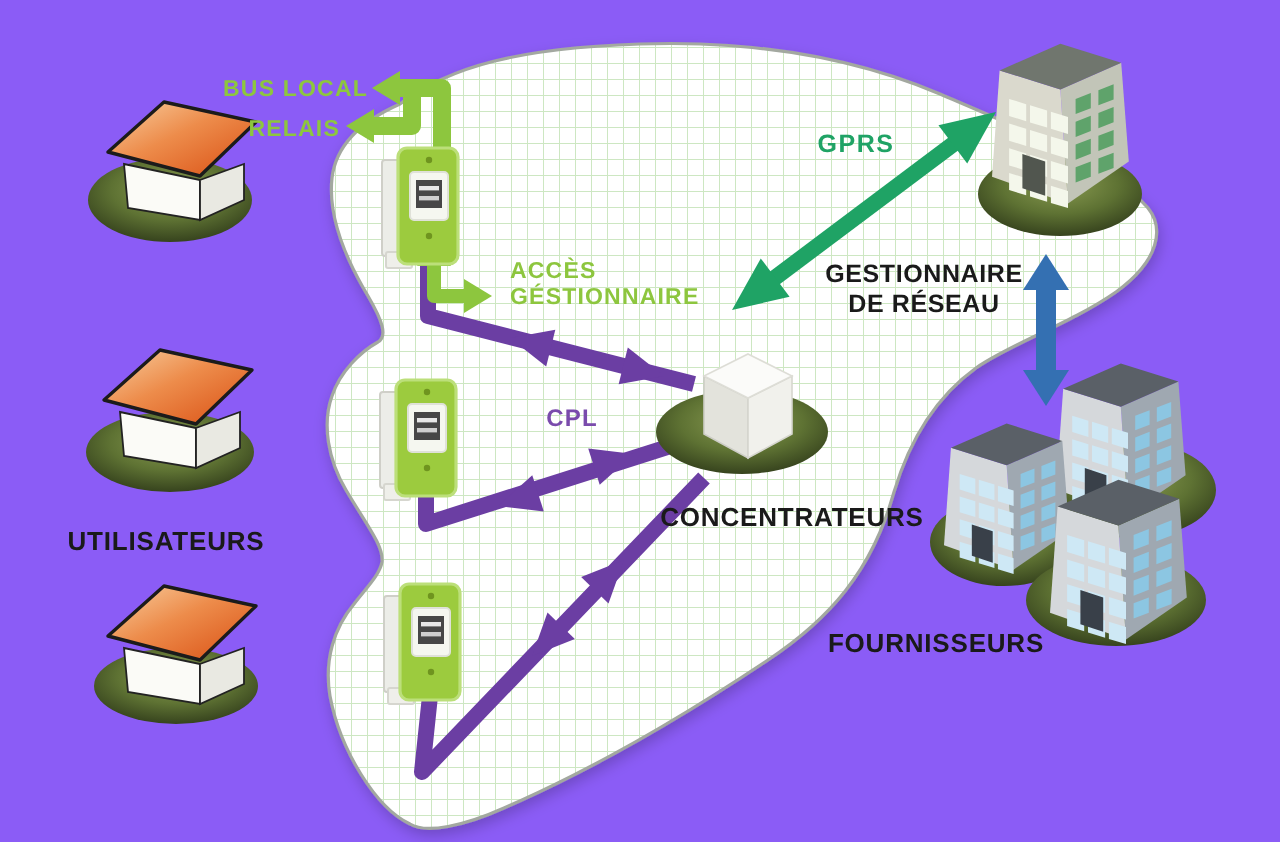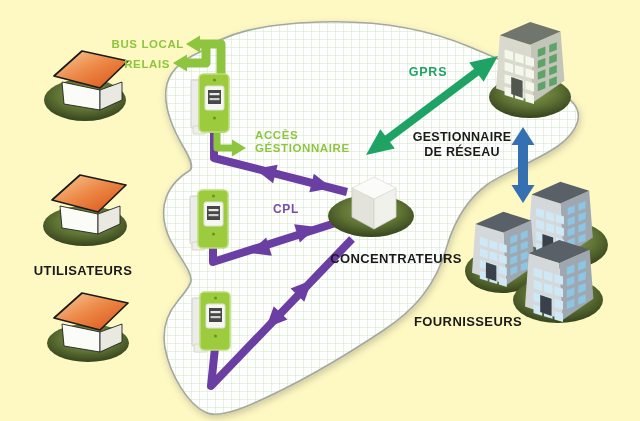--- a/index.html
+++ b/index.html
@@ -1,16 +1,16 @@
 <!DOCTYPE html>
 <html style="--label-green: #8DC63E; --meter-green: #9CCB3E; --purple: #6B3EA3; --purple-label: #7A4BAC; --emerald: #1FA365; --blue: #3470B2; --grid-line: #CDE7C2; --blob-outline: #A3A8A0; --text-black: #1A1A1A;"><head>
 <meta charset="utf-8">
 <style>
   html,body{margin:0;padding:0;background:#ffffff;}
-  .stage{position:relative;width:640px;height:421px;background:#fef9c3;overflow:hidden;
+  .stage{position:relative;width:640px;height:421px;background:#8b5cf6;overflow:hidden;
          font-family:"Liberation Sans",sans-serif;}
   svg{display:block}
   
   .lbl-black{font-family:"Liberation Sans",sans-serif;font-weight:bold;font-size:13px;
              fill:var(--text-black);letter-spacing:.4px}
   .lbl-black-sm{font-family:"Liberation Sans",sans-serif;font-weight:bold;font-size:12.5px;
              fill:var(--text-black);letter-spacing:.3px}
   .lbl-green{font-family:"Liberation Sans",sans-serif;font-weight:bold;font-size:11.5px;
              fill:var(--label-green);letter-spacing:.6px}
   .lbl-purple{font-family:"Liberation Sans",sans-serif;font-weight:bold;font-size:12px;

